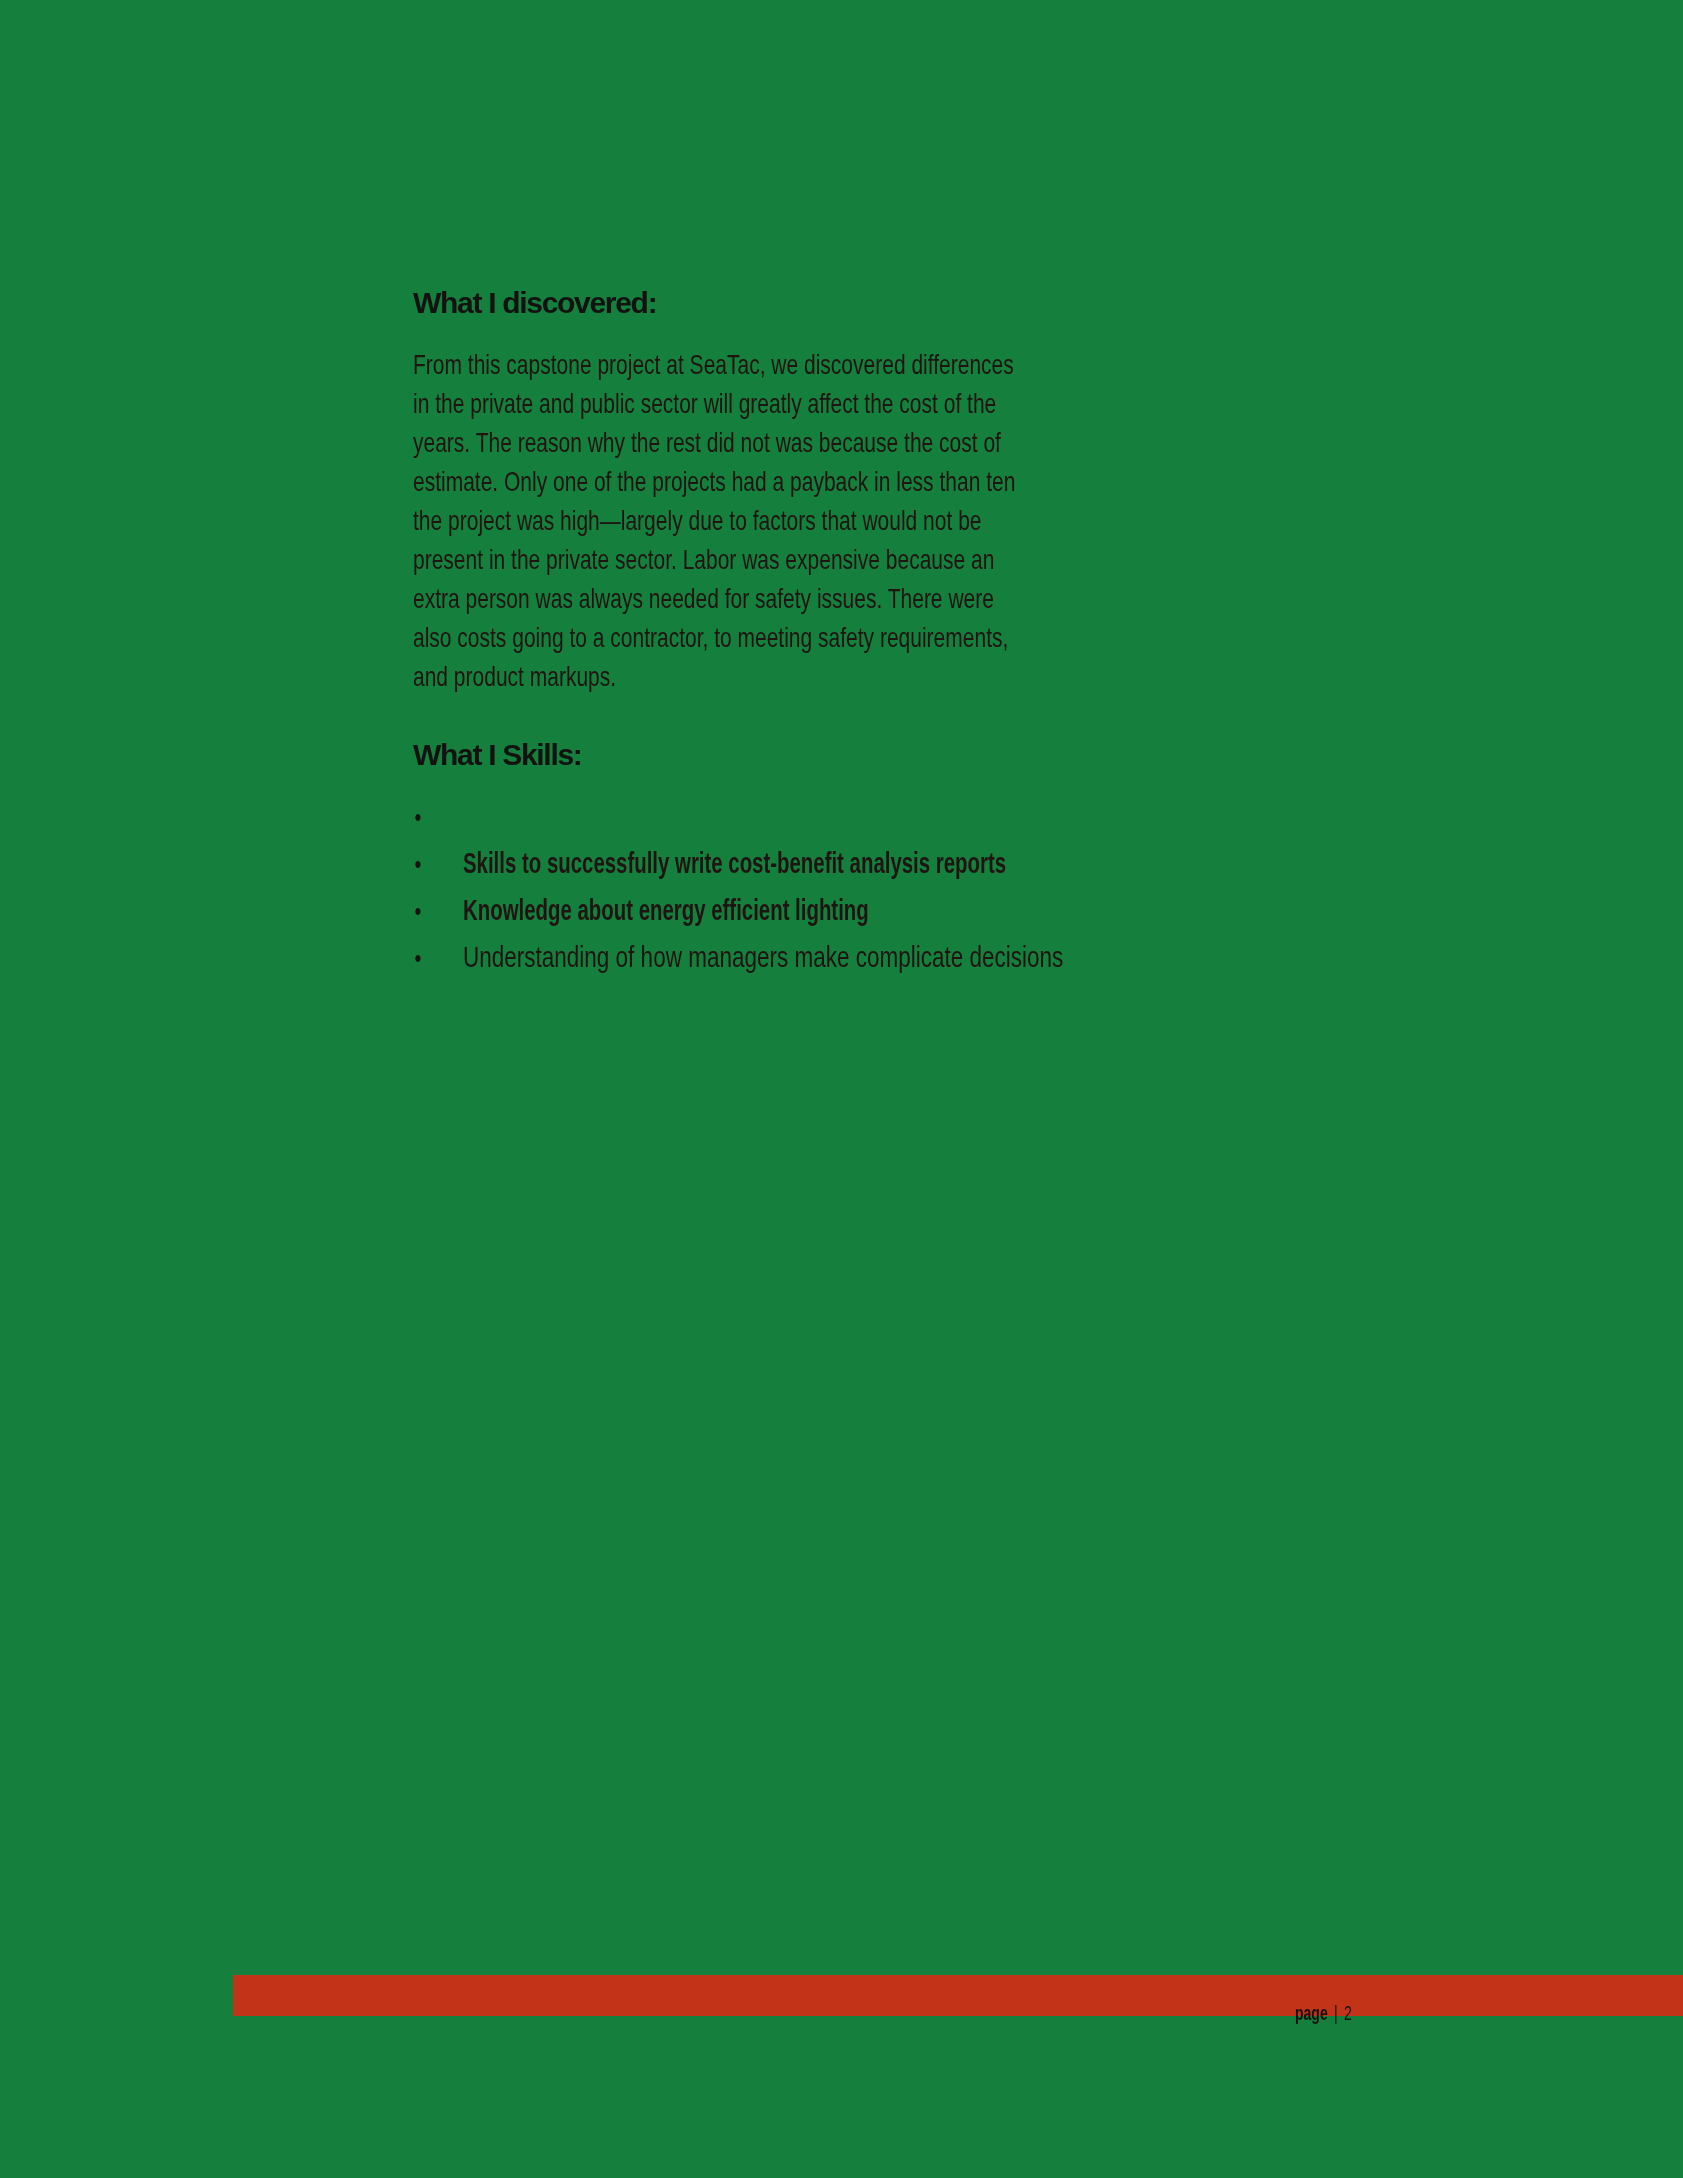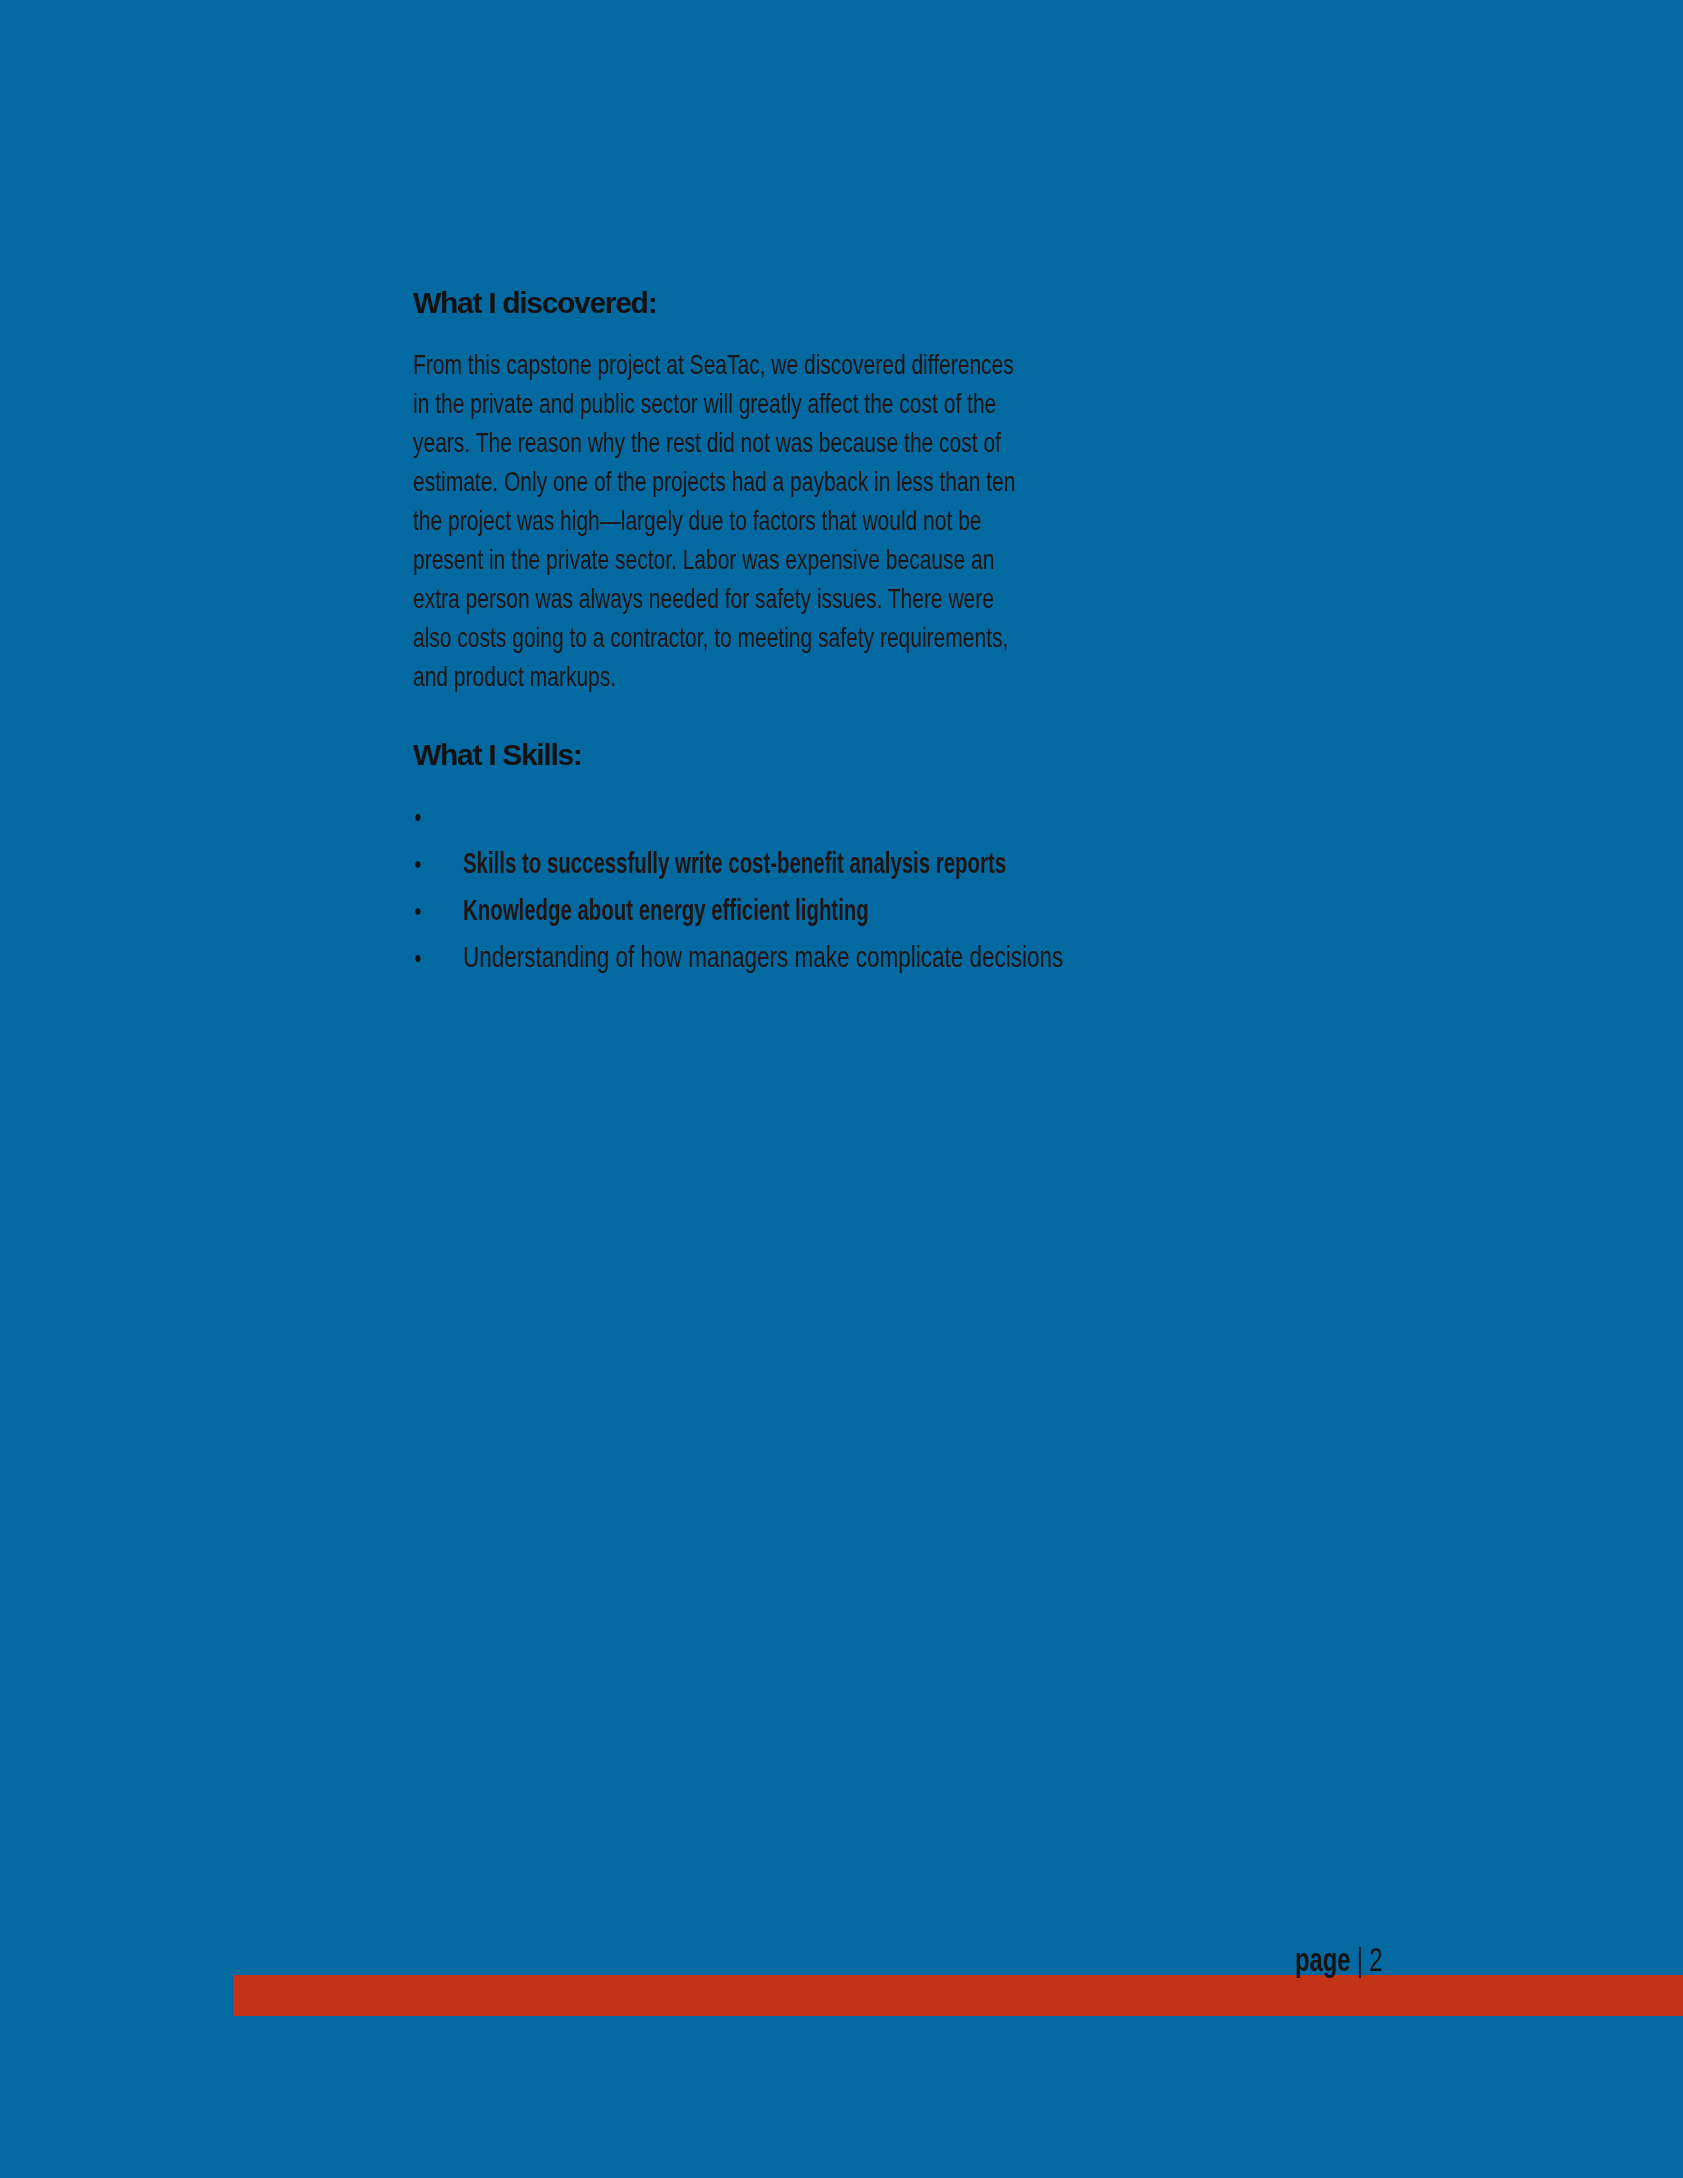--- a/index.html
+++ b/index.html
@@ -4,21 +4,21 @@
 <style>
   html, body {
     margin: 0;
     padding: 0;
     background: #ffffff;
   }
   .page {
     position: relative;
     width: 1683px;
     height: 2178px;
-    background: #0369a1;
+    background: #15803d;
     overflow: hidden;
     font-family: "Liberation Sans", "DejaVu Sans", sans-serif;
   }
 
   
   .sec-heading {
     position: absolute;
     left: 413px;
     margin: 0;
     font-size: 30px;
@@ -90,22 +90,22 @@
     left: 233px;
     top: 1975px;
     width: 1450px;
     height: 41px;
     background: #c23317;
   }
 
   .footer {
     position: absolute;
     left: 1295px;
-    top: 1944px;
-    font-size: 34px;
+    top: 1998px;
+    font-size: 20px;
     line-height: 30px;
     color: #161211;
   }
   .footer .fscale {
     display: inline-block;
     transform: scaleX(0.70);
     transform-origin: 0 0;
     white-space: nowrap;
   }
   .footer .page-word { font-weight: 700; }

